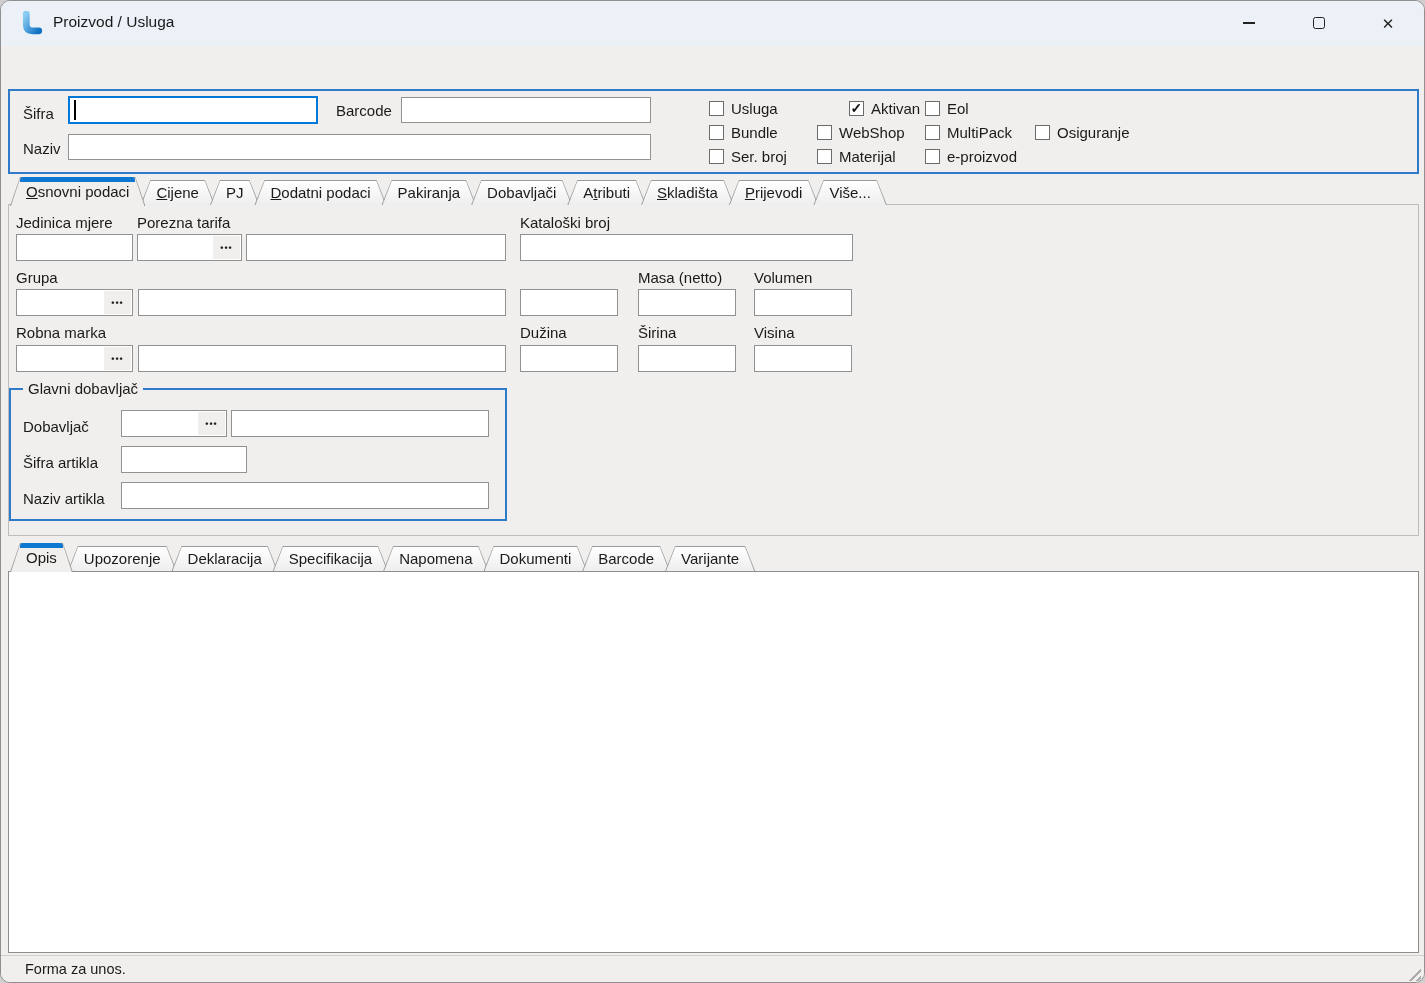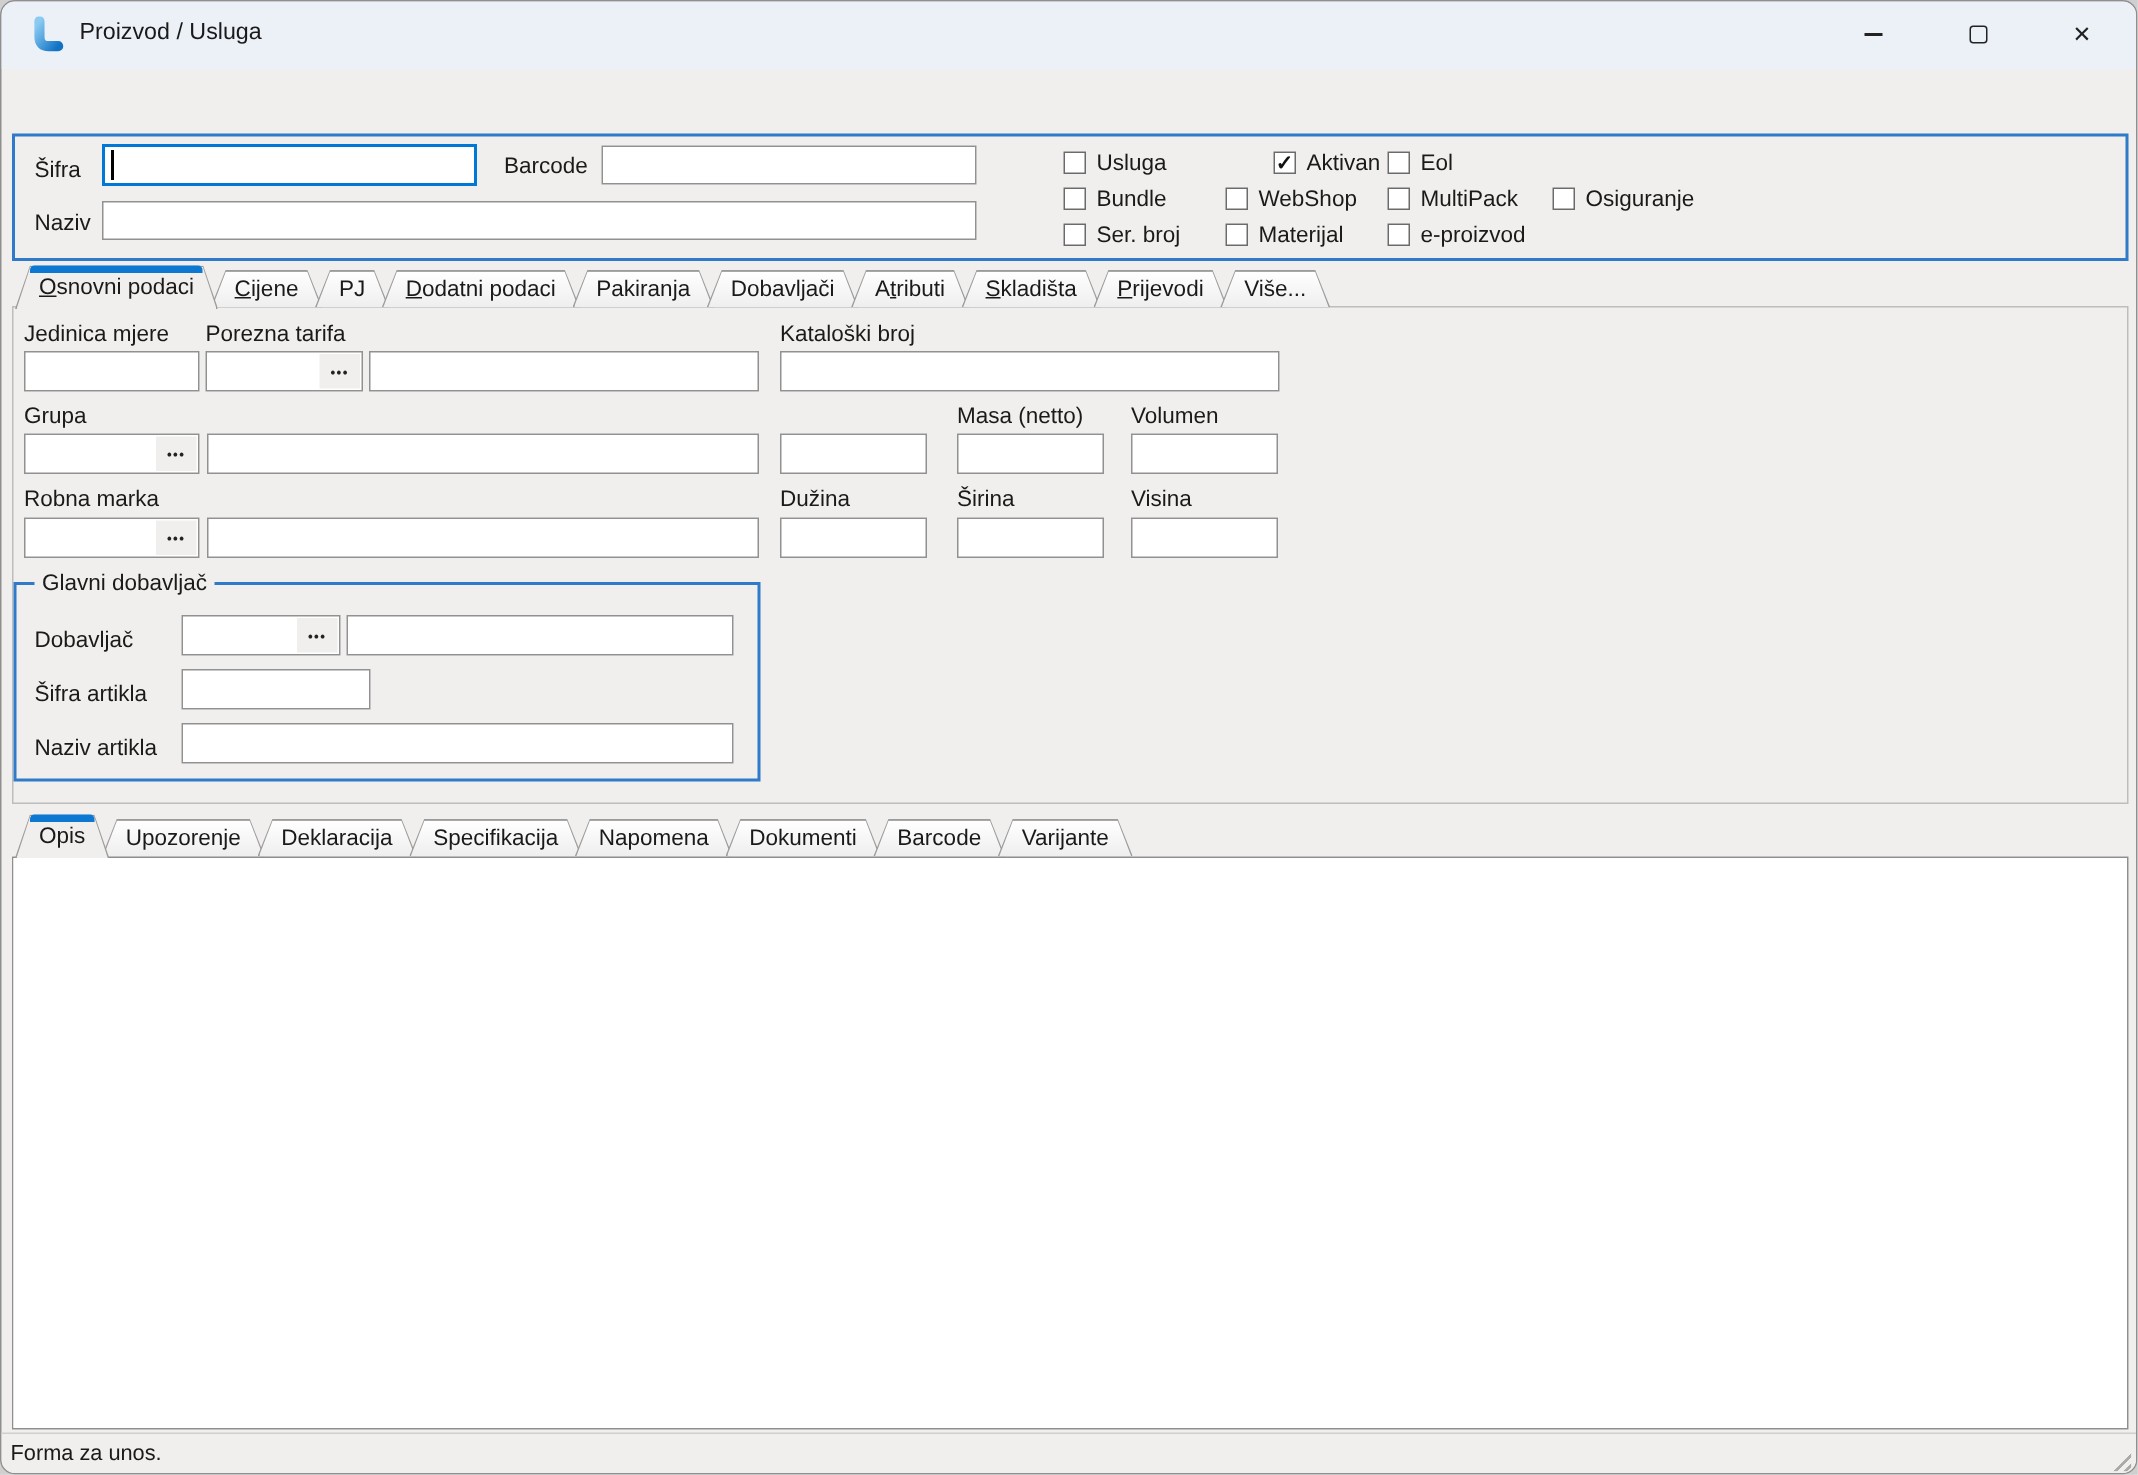--- a/index.html
+++ b/index.html
@@ -51,21 +51,21 @@
   .lookup { position:absolute; background:#fff; border:1px solid #919191; }
   .lookup input { position:absolute; left:0; top:0; right:28px; bottom:0; width:calc(100% - 28px); border:none; font:15px "Liberation Sans",sans-serif; padding:0 4px; background:transparent; }
   .lookup-btn { position:absolute; top:1px; bottom:1px; right:1px; width:27px; background:#F0EFED; display:flex; align-items:center; justify-content:center; }
   .lookup-btn::after { content:"•••"; font-size:9px; font-weight:bold; color:#222; letter-spacing:1px; }
   .groupbox { position:absolute; border:2px solid #2F7AC9; background:#F0EFED;padding-left:12px; }
   .group-title { position:absolute; top:-10px; left:12px; background:#F0EFED; padding:0 5px; font-size:15px; }
   
   .editor { position:absolute; left:7px; top:570px; width:1411px; height:382px; border:1px solid #8E8E8E; background:#fff; }
   .editor textarea { width:100%; height:100%; border:none; resize:none; background:#fff; font:15px "Liberation Sans",sans-serif; padding:4px; outline:none; }
   .statusbar { position:absolute; left:0; top:954px; width:100%; height:29px; background:#F0EFED; border-top:1px solid #CFCFCF; }
-  .status-text { position:absolute; left:6px; top:5px; font-size:14.5px; }
+  .status-text { position:absolute; left:24px; top:5px; font-size:14.5px; }
   .resize-grip { position:absolute; right:3px; bottom:3px; width:15px; height:15px;
     background:repeating-linear-gradient(135deg, transparent 0 3px, #ABABAB 3px 4.8px);
     clip-path:polygon(100% 0, 100% 100%, 0 100%); }
   u { text-decoration:underline; }
 </style>
 </head>
 <body>
 
 <div class="window">
 

